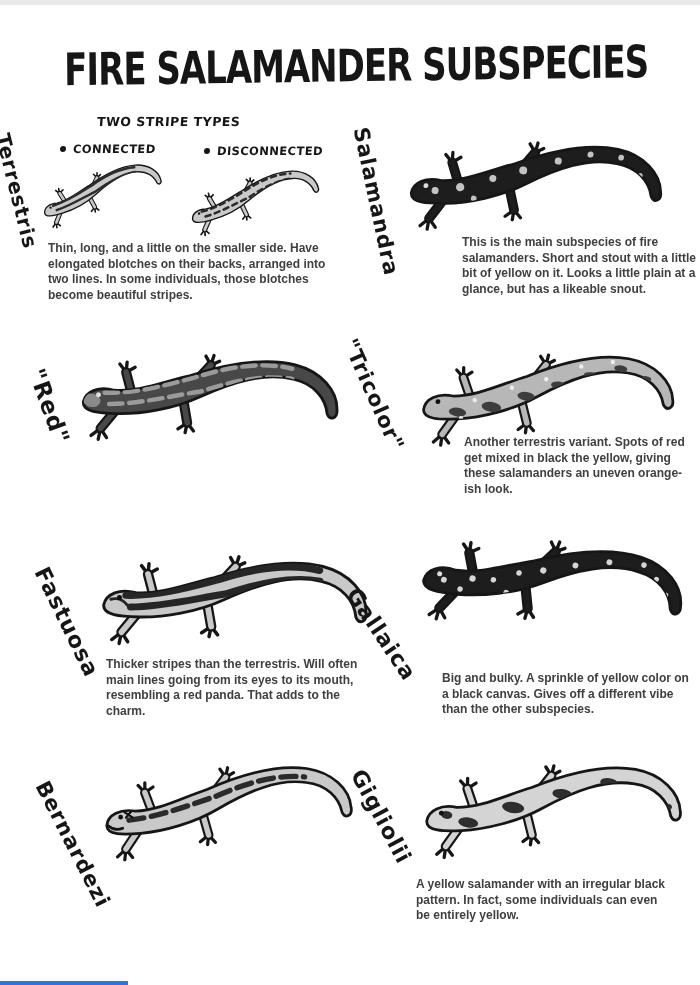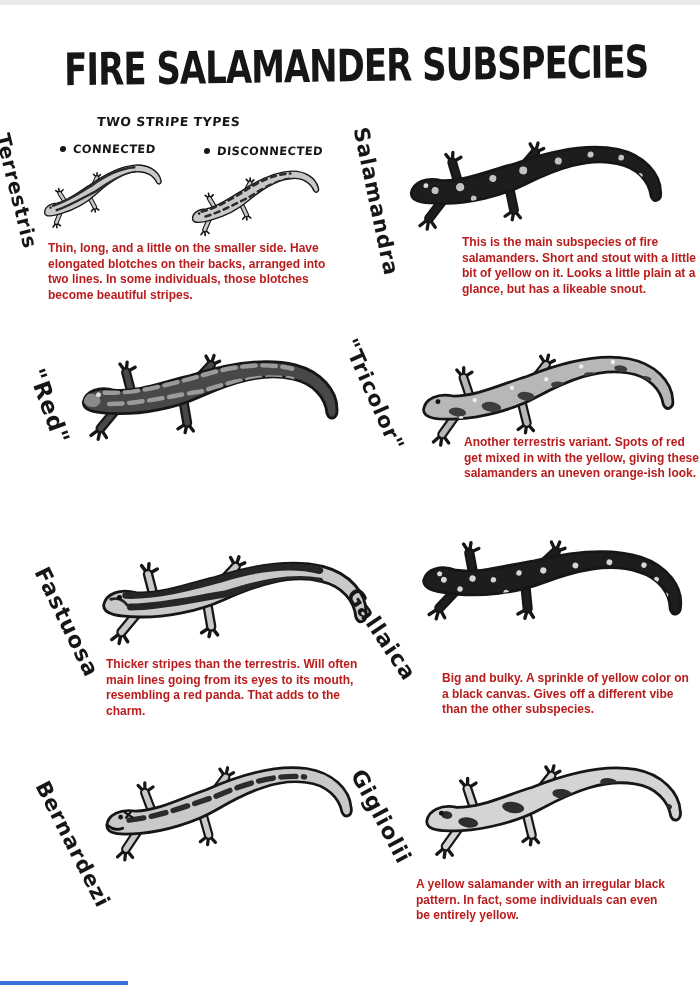--- a/index.html
+++ b/index.html
@@ -30,21 +30,21 @@
   #opt-connected{left:60px;top:137px;}
   #opt-disconnected{left:204px;top:139px;}
   
   .sp-label{
     position:absolute;font-family:"DejaVu Sans",sans-serif;font-weight:bold;
     white-space:nowrap;transform-origin:left top;letter-spacing:1px;
   }
   
   .desc{
     position:absolute;font-size:12px;font-weight:bold;line-height:1.3;
-    color:#b91c1c;margin:0;
+    color:#404040;margin:0;
   }
   
   .illus{position:absolute;pointer-events:none;}
   .illus svg{display:block;width:100%;height:auto;overflow:visible;}
   .legsO{stroke:#161616;stroke-width:9;fill:none;stroke-linecap:round;}
   .legsI{stroke-width:5;fill:none;stroke-linecap:round;}
   .toes{stroke:#161616;stroke-width:3;fill:none;stroke-linecap:round;}
   .body-shape{stroke:#161616;stroke-width:2.5;}
   .v-light .body-shape{fill:#c9c9c9;} .v-light .legsI{stroke:#c9c9c9;} .v-light .eye{fill:#111;}
   .v-lighter .body-shape{fill:#d4d4d4;} .v-lighter .legsI{stroke:#d4d4d4;} .v-lighter .eye{fill:#111;}
@@ -195,21 +195,21 @@
             <circle cx="120" cy="58" r="2"></circle>
           <circle cx="150" cy="42" r="2"></circle>
             <circle cx="178" cy="34" r="2"></circle>
             <circle cx="48" cy="104" r="2"></circle>
         </g>
       </g>
       <circle class="eye" cx="25" cy="92" r="2.2"></circle>
     </svg>
   </div>
 
-  <p class="desc" style="left:464px;top:430px;width:235px">Another terrestris variant. Spots of red get mixed in with the yellow, giving these salamanders an uneven orange-ish look.</p>
+  <p class="desc" style="left:464px;top:430px;width:235px">Another terrestris variant. Spots of red get mixed in black the yellow, giving these salamanders an uneven orange-ish look.</p>
 
   <div class="sp-label" style="left:52px;top:558px;font-size:22px;transform:rotate(64deg)">Fastuosa</div>
 
   <div class="illus v-light" style="left:92px;top:512px;width:300px;transform:rotate(12deg)">
     <svg viewBox="0 0 260 150">
       <use href="#salaToes" class="toes"></use>
         <use href="#salaLegs" class="legsO"></use>
         <use href="#salaLegs" class="legsI"></use>
       <use href="#salaBody" class="body-shape"></use>
       <g clip-path="url(#cp-sala)" fill="none" stroke="#262626" stroke-linecap="round">

